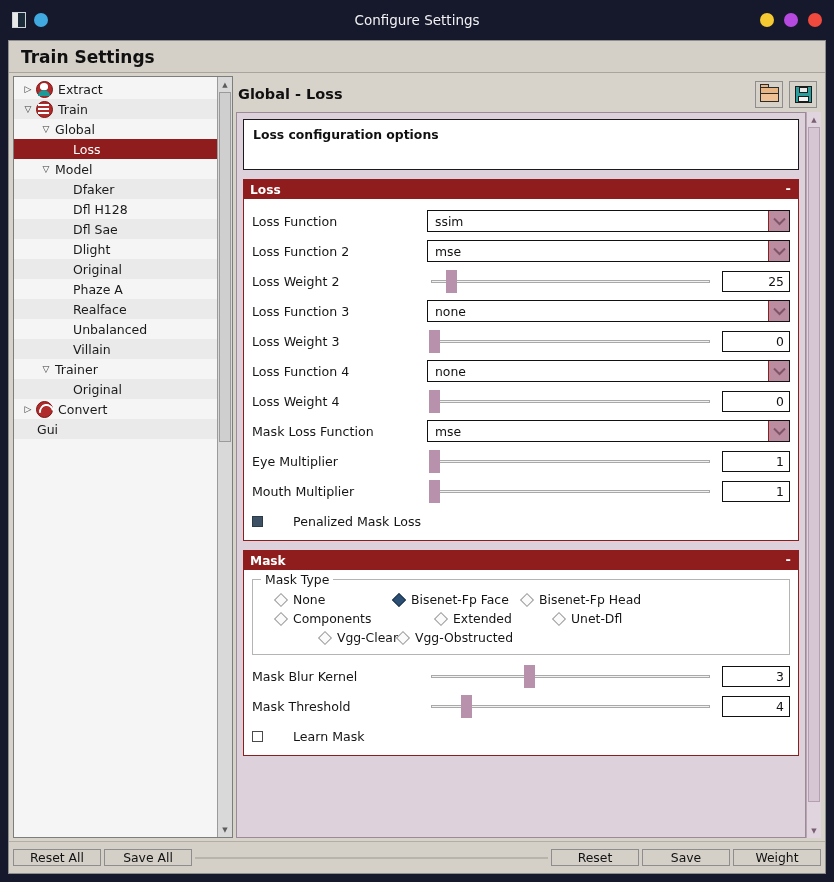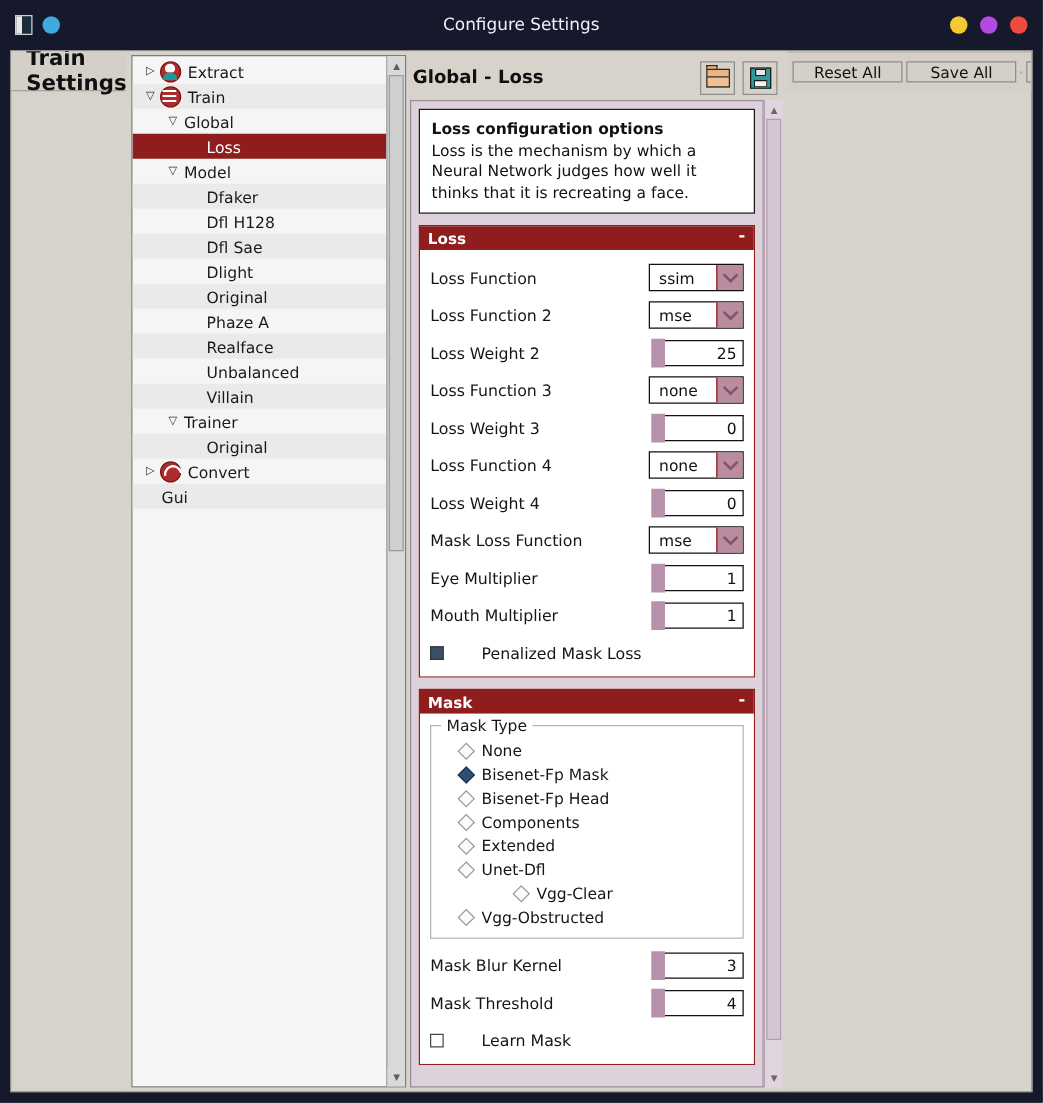--- a/index.html
+++ b/index.html
@@ -40,21 +40,21 @@
   }
   .wbtn { width: 14px; height: 14px; border-radius: 50%; }
   .wbtn.min { background: #f5c931; }
   .wbtn.max { background: #b64ae0; }
   .wbtn.close { background: #f0493e; }
 
   
   #frame {
     margin: 0 8px 0 8px;
     flex: 1 1 auto;
-    display: flex; flex-direction: row;
+    display: flex; flex-direction: column;
     background: #d7d3cb;
     border: 1px solid #8e8e8e;
     overflow: hidden;
   }
   #banner {
     height: 32px; flex: 0 0 32px;
     background: #d4d0c8;
     display: flex; align-items: center;
     padding-left: 12px;
     border-bottom: 1px solid #a9a59e;
@@ -475,21 +475,20 @@
               </span>
             </div>
           </div>
         </div>
 
         <div id="scrollarea">
           <div id="content">
 
             <div class="infobox">
               <span class="ititle">Loss configuration options</span>
-              <span>Loss is the mechanism by which a Neural Network judges how well it thinks that it is recreating a face.</span>
               <br>
             </div>
 
             <div class="section">
               <div class="sec-head">
                 <span>Loss</span>
                 <span class="collapse">-</span>
               </div>
               <div class="sec-body" id="loss-rows">
                   <div class="row">
@@ -622,21 +621,21 @@
               <div class="sec-body">
                 <div class="groupbox">
                   <span class="grouptitle">Mask Type</span>
                   <div class="radiogrid" id="mask-radios">
                       <div class="radio" style="width: 118px;">
                         <span class="rdiamond"></span>
                         <span>None</span>
                       </div>
                       <div class="radio" style="width: 128px;">
                         <span class="rdiamond sel"></span>
-                        <span>Bisenet-Fp Mask</span>
+                        <span>Bisenet-Fp Face</span>
                       </div>
                       <div class="radio" style="width: 122px;">
                         <span class="rdiamond"></span>
                         <span>Bisenet-Fp Head</span>
                       </div>
                       <div class="radio" style="width: 160px;">
                         <span class="rdiamond"></span>
                         <span>Components</span>
                       </div>
                       <div class="radio" style="width: 118px;">

